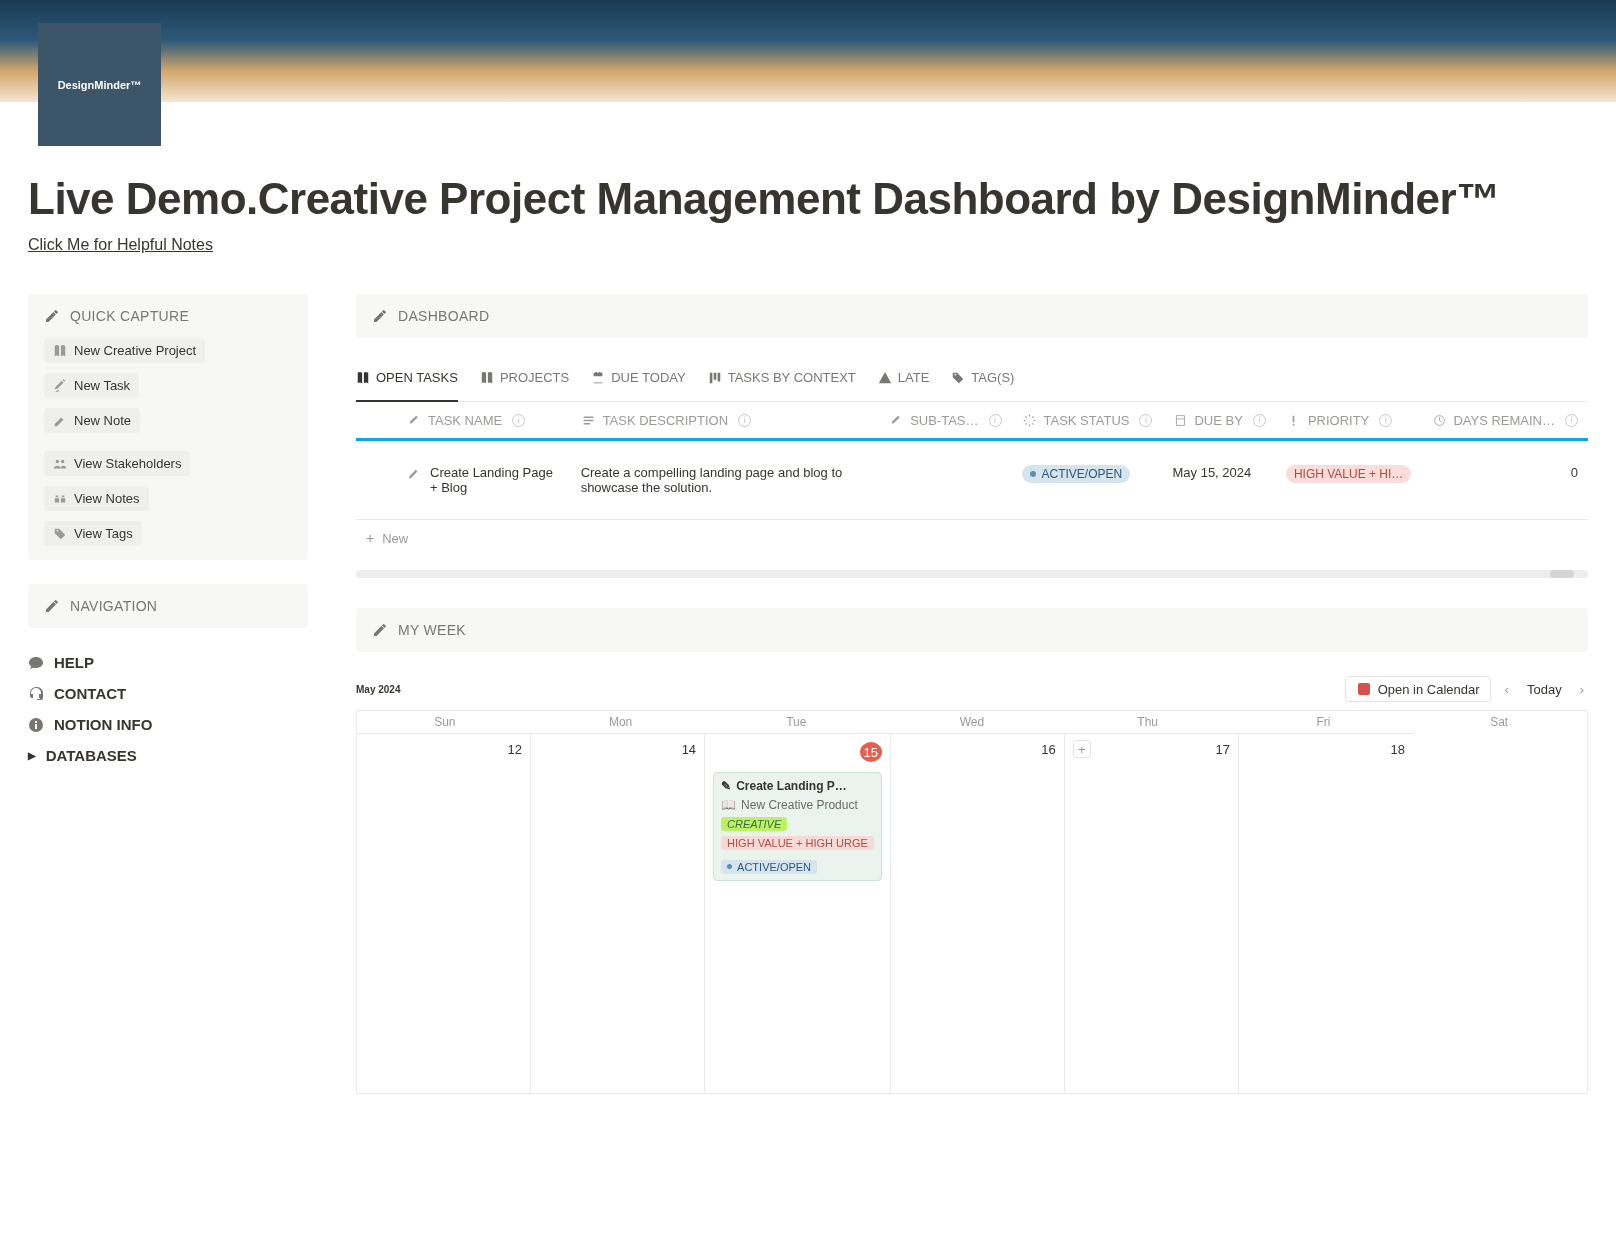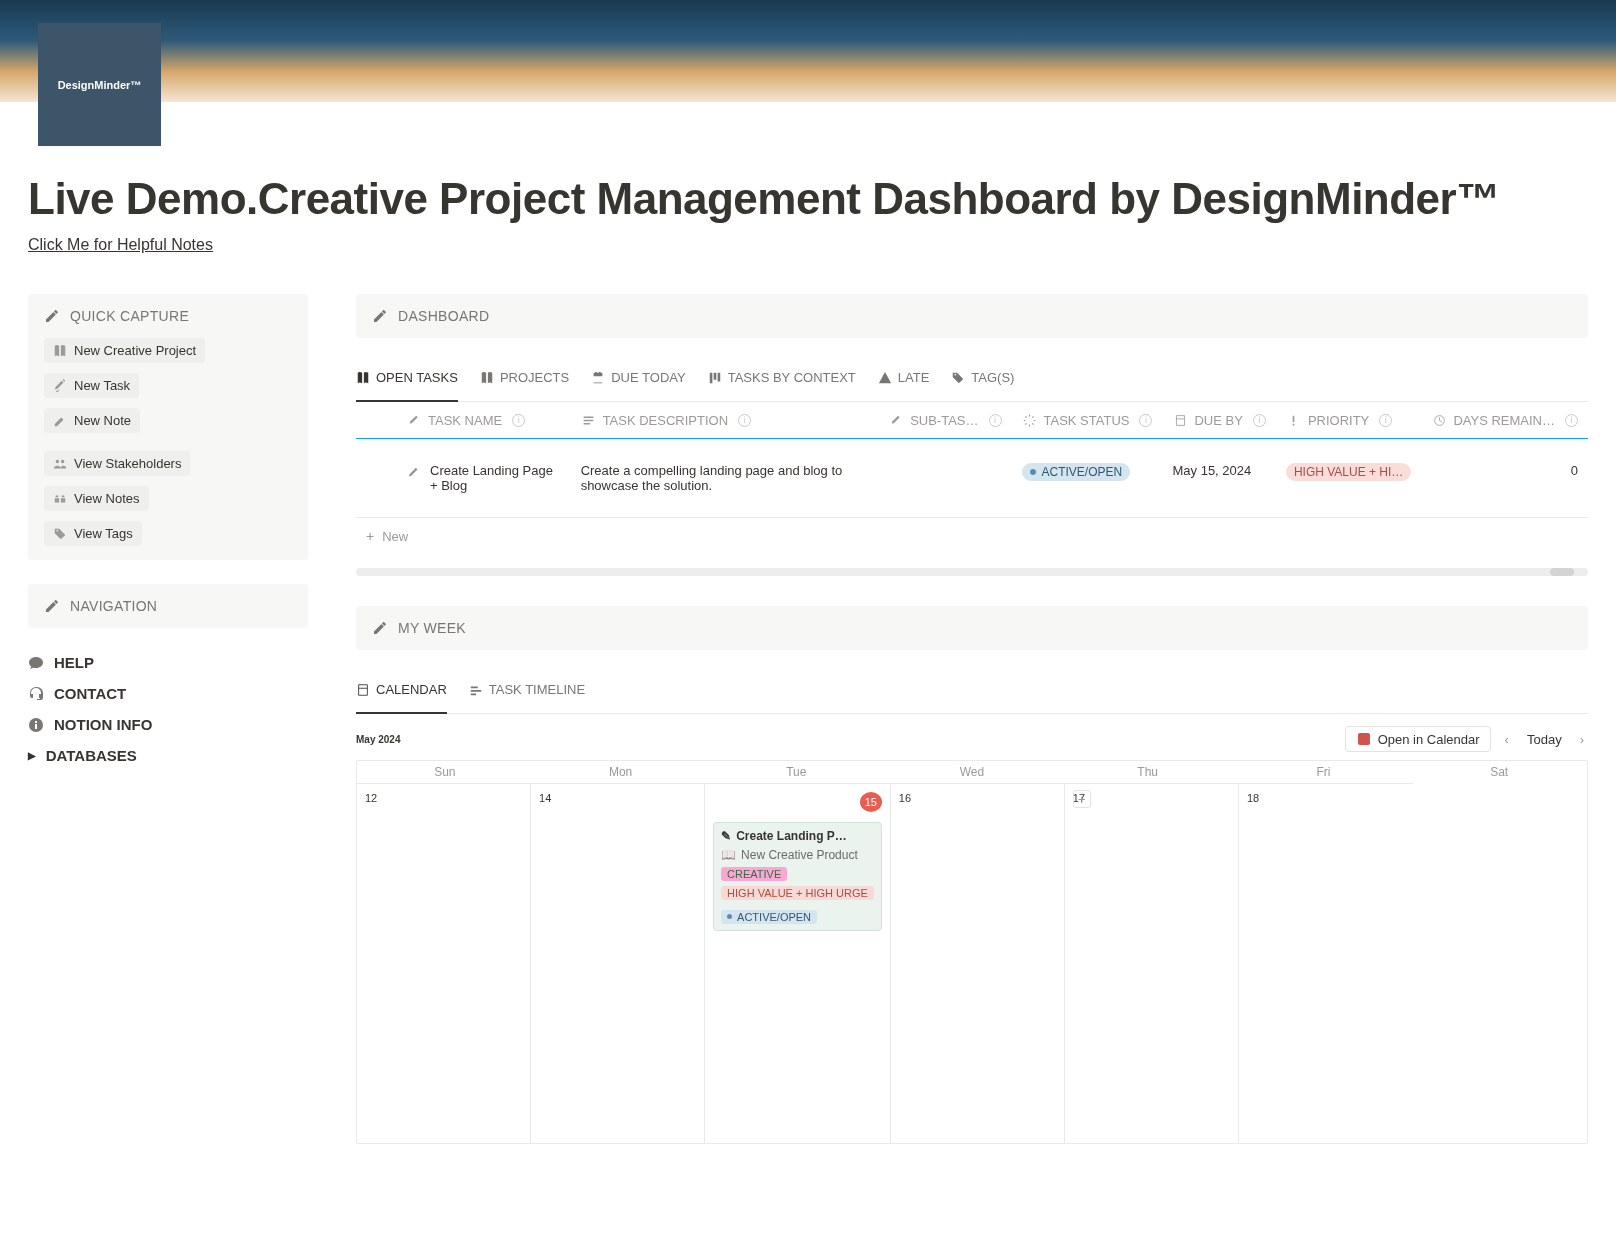--- a/index.html
+++ b/index.html
@@ -27,21 +27,21 @@
 .nav-item .icon svg { fill: #787774; }
 .caret { font-size: 10px; color: #37352f; }
 .tabs { display: flex; gap: 22px; padding: 8px 0; border-bottom: 1px solid #e9e9e7; margin-top: 6px; }
 .tab { display: flex; align-items: center; gap: 6px; font-size: 13px; font-weight: 500; color: #787774; cursor: pointer; padding-bottom: 8px; position: relative; }
 .tab.active { color: #37352f; }
 .tab.active::after { content: ""; position: absolute; left: 0; right: 0; bottom: -9px; height: 2px; background: #37352f; }
 .tab .icon { width: 14px; height: 14px; }
 .tab .icon svg { width: 14px; height: 14px; fill: currentColor; }
 .table-wrap { overflow-x: auto; }
 .table { width: 100%; border-collapse: collapse; font-size: 13px; }
-.table th { text-align: left; font-weight: 400; color: #9b9a97; padding: 10px 10px; border-bottom: 1px solid #0ea5e9; white-space: nowrap; }
+.table th { text-align: left; font-weight: 400; color: #9b9a97; padding: 10px 10px; border-bottom: 3px solid #0ea5e9; white-space: nowrap; }
 .table th .th-inner { display: flex; align-items: center; gap: 6px; }
 .table th .icon svg { fill: #9b9a97; width: 13px; height: 13px; }
 .info-dot { width: 13px; height: 13px; border: 1px solid #c9c9c7; border-radius: 50%; display: inline-flex; align-items: center; justify-content: center; font-size: 9px; color: #c9c9c7; margin-left: 4px; }
 .table td { padding: 24px 10px; border-bottom: 1px solid #e9e9e7; vertical-align: top; }
 .table td.right { text-align: right; }
 .task-name-cell { display: flex; align-items: flex-start; gap: 8px; }
 .task-name-cell .icon { margin-top: 2px; }
 .task-name-cell .icon svg { fill: #9b9a97; width: 14px; height: 14px; }
 .badge { display: inline-flex; align-items: center; gap: 6px; padding: 2px 8px; border-radius: 10px; font-size: 12px; white-space: nowrap; }
 .badge.status-open { background: #d6e4ee; color: #2b5a7a; }
@@ -57,28 +57,28 @@
 .open-cal-btn { display: flex; align-items: center; gap: 6px; border: 1px solid #e3e3e1; border-radius: 4px; padding: 4px 10px; font-size: 13px; cursor: pointer; }
 .open-cal-btn .icon svg { fill: #d4524e; }
 .nav-arrow { color: #9b9a97; cursor: pointer; font-size: 13px; padding: 2px 4px; }
 .today-btn { font-size: 13px; color: #37352f; cursor: pointer; padding: 2px 4px; }
 .cal-grid { border: 1px solid #e9e9e7; border-radius: 2px; }
 .cal-dayrow { display: grid; grid-template-columns: repeat(7, 1fr); }
 .cal-dayhead { text-align: center; font-size: 12px; color: #9b9a97; padding: 4px 0; }
 .cal-cells { display: grid; grid-template-columns: repeat(7, 1fr); min-height: 360px; }
 .cal-cell { border-right: 1px solid #e9e9e7; border-top: 1px solid #e9e9e7; padding: 8px; position: relative; }
 .cal-cell:last-child { border-right: none; }
-.cal-date { font-size: 11px; color: #37352f; text-align: left; }
+.cal-date { font-size: 13px; color: #37352f; text-align: right; }
 .cal-date.today { display: inline-flex; align-items: center; justify-content: center; width: 22px; height: 20px; border-radius: 50%; background: #e75d4f; color: #fff; float: right; }
 .add-hint { position: absolute; top: 6px; left: 8px; width: 18px; height: 18px; border: 1px solid #e3e3e1; border-radius: 3px; display: flex; align-items: center; justify-content: center; color: #9b9a97; font-size: 13px; }
 .event-card { clear: both; margin-top: 30px; background: #eaf3ee; border: 1px solid #cde3d5; border-radius: 4px; padding: 6px 7px; font-size: 12px; display: flex; flex-direction: column; gap: 5px; cursor: pointer; overflow: hidden; }
 .event-title { display: flex; align-items: center; gap: 5px; font-weight: 600; white-space: nowrap; overflow: hidden; text-overflow: ellipsis; }
 .event-sub { display: flex; align-items: center; gap: 5px; color: #6b6b69; white-space: nowrap; overflow: hidden; text-overflow: ellipsis; }
 .chip { display: inline-block; padding: 1px 6px; border-radius: 3px; font-size: 11px; }
-.chip.creative { background: #f9a8d4; color: #3a6b47; }
+.chip.creative { background: #bef264; color: #3a6b47; font-style: italic; }
 .chip.priority { background: #f7d9d6; color: #a84e44; white-space: nowrap; overflow: hidden; text-overflow: ellipsis; max-width: 100%; }
 .chip.status { background: #d6e4ee; color: #2b5a7a; display: inline-flex; align-items: center; gap: 5px; }
 .chip.status .dot { width: 5px; height: 5px; border-radius: 50%; background: #5a8fb5; }
 .section-gap { height: 30px; }
 </style>
 </head>
 <body>
 
 <div class="hero">
   <div class="logo-box">
@@ -387,38 +387,20 @@
         <div class="card-header">
           <span class="icon">
               <svg viewBox="0 0 16 16">
                 <path d="M2 11.5V14h2.5l7.4-7.4-2.5-2.5L2 11.5zM13.7 4.8c.3-.3.3-.7 0-1l-1.5-1.5c-.3-.3-.7-.3-1 0l-1.2 1.2 2.5 2.5 1.2-1.2z"></path>
               </svg>
             </span>
           <span>MY WEEK</span>
         </div>
       </div>
 
-      <div class="tabs">
-        <div class="tab active">
-          <span class="icon">
-              <svg viewBox="0 0 16 16">
-                <path d="M3 2h10v12H3zM3 6h10" stroke="currentColor" fill="none"></path>
-              </svg>
-            </span>
-          <span>CALENDAR</span>
-        </div>
-        <div class="tab">
-          <span class="icon">
-              <svg viewBox="0 0 16 16">
-                <path d="M2 4h8v2H2zm0 4h12v2H2zm0 4h6v2H2z"></path>
-              </svg>
-            </span>
-          <span>TASK TIMELINE</span>
-        </div>
-      </div>
 
       <div class="cal-head">
         <div class="cal-title">May 2024</div>
         <div class="cal-tools">
           <div class="open-cal-btn">
             <span class="icon">
                 <svg viewBox="0 0 16 16">
                   <rect x="2" y="2" width="12" height="12" rx="2" fill="#d4524e"></rect>
                 </svg>
               </span>

